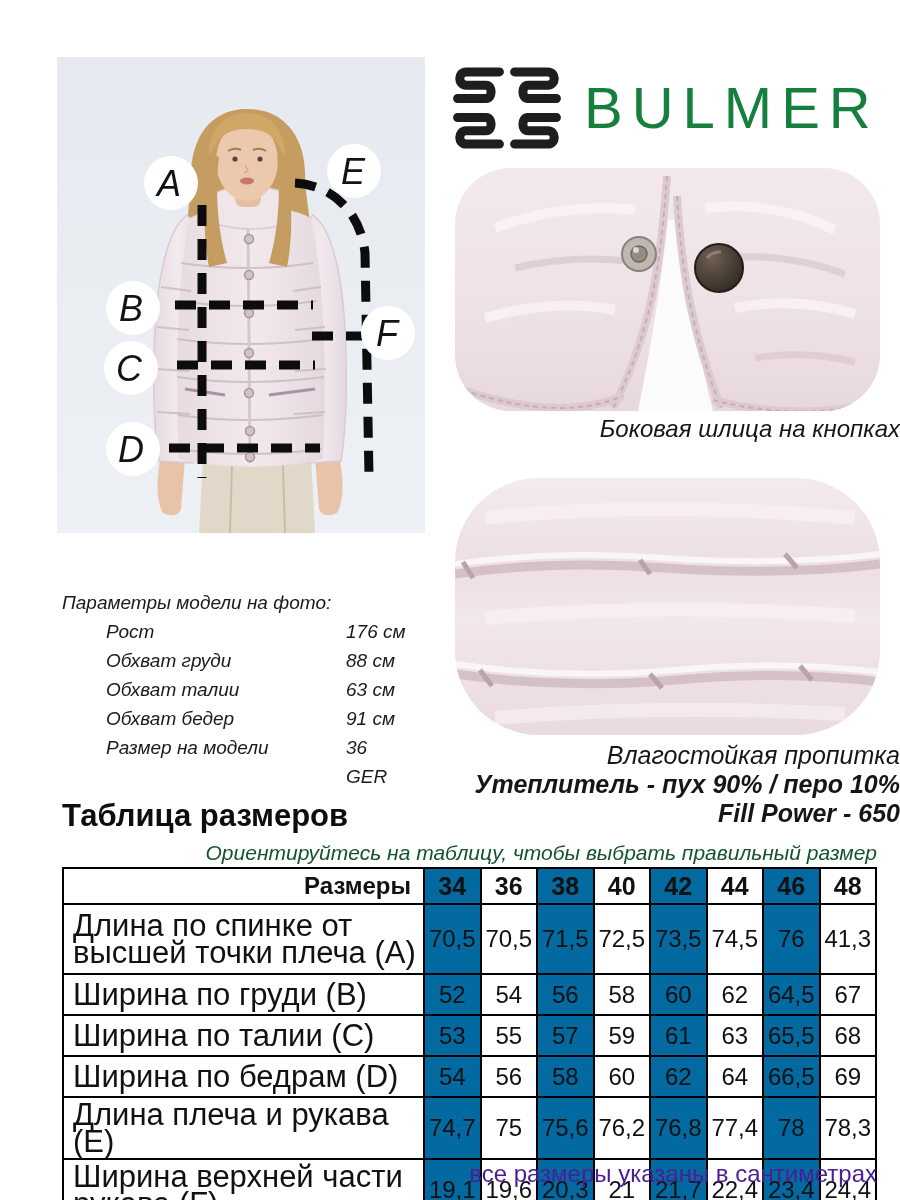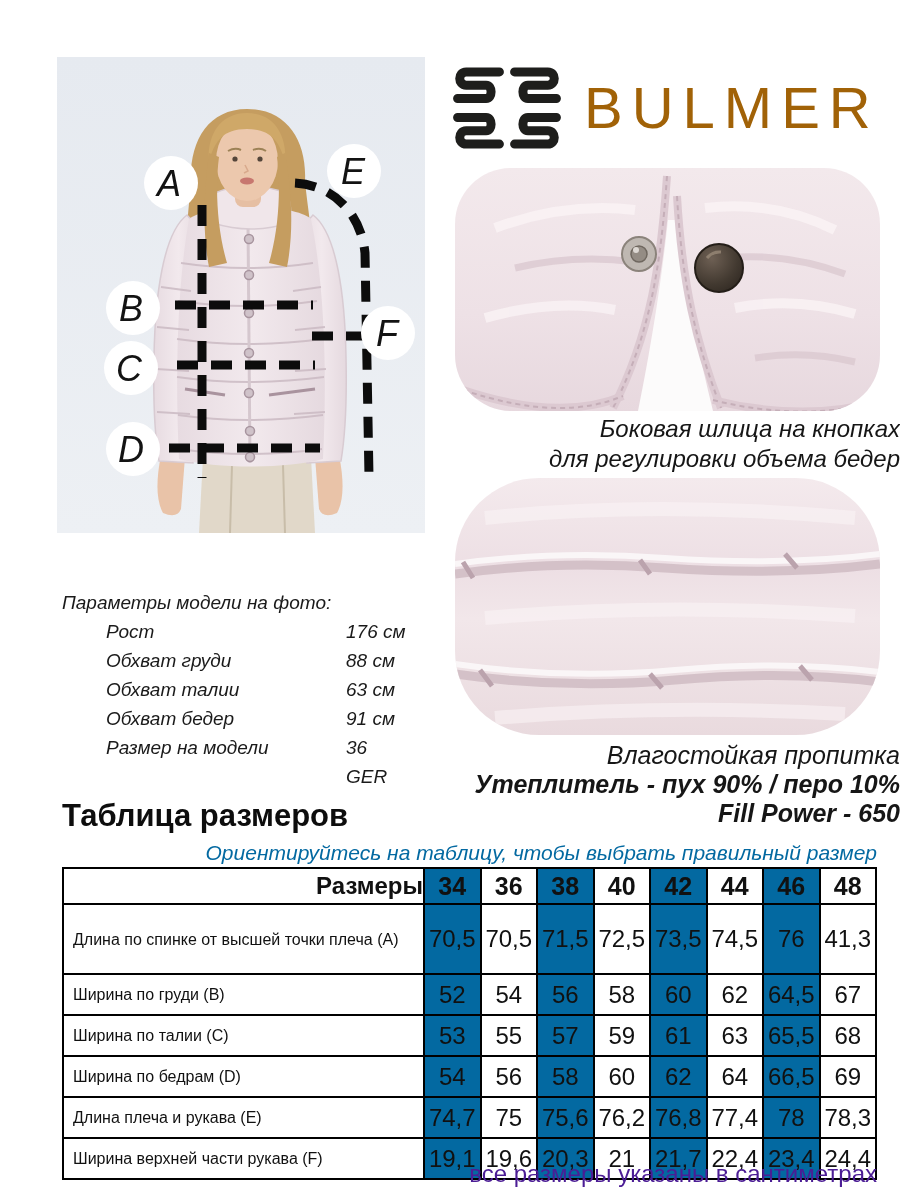--- a/index.html
+++ b/index.html
@@ -5,47 +5,47 @@
   html,body{margin:0;padding:0;background:#ffffff;}
   #page{position:relative;width:900px;height:1200px;background:#ffffff;overflow:hidden;
         font-family:"Liberation Sans",sans-serif;color:#111;}
   .abs{position:absolute;}
 
   
   #model-photo{left:57px;top:57px;width:368px;height:476px;}
 
   
   #logo-mark{left:450px;top:66px;width:114px;height:84px;}
-  #logo-text{left:584px;top:74px;font-size:58px;font-weight:500;letter-spacing:9px;color:#a16207;}
+  #logo-text{left:584px;top:74px;font-size:58px;font-weight:500;letter-spacing:9px;color:#15803d;}
 
   
   .feature-card{left:455px;width:425px;overflow:hidden;}
   #feature-photo-1{top:168px;height:243px;border-radius:56px;}
   #feature-photo-2{top:478px;height:257px;border-radius:84px;}
   .caption{left:440px;width:460px;text-align:right;font-style:italic;font-size:24px;line-height:30px;color:#161616;}
   #feature1-caption{top:414px;}
   #feature2-caption{top:741px;line-height:29px;font-size:25px;}
   #feature2-caption .bold{font-weight:bold;}
 
   
   #model-params{left:62px;top:588px;width:345px;font-style:italic;font-size:19px;line-height:29px;color:#1a1a1a;}
   #model-params .p-row{display:flex;}
   #model-params .p-label{width:240px;margin-left:44px;}
   #model-params .p-value{flex:1;}
 
   
   #table-title{left:62px;top:798px;font-size:31px;font-weight:bold;color:#0d0d0d;}
-  #table-subtitle{left:62px;top:841px;width:815px;text-align:right;font-style:italic;font-size:21px;color:#0369a1;}
+  #table-subtitle{left:62px;top:841px;width:815px;text-align:right;font-style:italic;font-size:21px;color:#14532d;}
   #size-table{left:62px;top:867px;width:815px;border-collapse:collapse;table-layout:fixed;}
   #size-table th,#size-table td{border:2px solid #000;padding:0;}
   #size-table .label-col{width:361px;}
   #size-table th{font-size:25px;font-weight:bold;height:34px;text-align:center;}
-  #size-table th.rowhead{text-align:right;font-size:24px;}
+  #size-table th.rowhead{text-align:right;padding-right:12px;font-size:24px;}
   #size-table td{font-size:24px;text-align:center;height:33px;}
-  #size-table td.rowlabel{font-size:16px;text-align:left;padding:3px 6px 3px 9px;line-height:27px;}
+  #size-table td.rowlabel{font-size:31px;text-align:left;padding:3px 6px 3px 9px;line-height:27px;}
   #size-table tr.tall td{height:62px;}
   #size-table .shade{background:#0369a1;}
   #table-footnote{left:62px;top:1160px;width:815px;text-align:right;font-size:24px;color:#4c1d95;}
 </style>
 </head>
 <body>
 
 <div id="page">
 
   <svg id="model-photo" class="abs" viewBox="0 0 368 476" width="368" height="476">
@@ -196,21 +196,20 @@
       <circle cx="181" cy="82" r="3" fill="#ddd8d3"></circle>
     </g>
     <g>
       <circle cx="264" cy="100" r="24" fill="url(#btnDark)" stroke="#241e18" stroke-width="2"></circle>
       <path d="M252,90 a16,16 0 0 1 14,-6" stroke="#8d7e6e" stroke-width="3" fill="none"></path>
     </g>
   </svg>
 
   <div id="feature1-caption" class="abs caption">
     <div>Боковая шлица на кнопках</div>
-    <div>для регулировки объема бедер</div>
   </div>
 
   <svg id="feature-photo-2" class="abs feature-card" viewBox="0 0 425 257" width="425" height="257">
     <defs>
       <linearGradient id="fabric2" x1="0" y1="0" x2="0" y2="1">
         <stop offset="0" stop-color="#f4eaed"></stop>
           <stop offset="0.35" stop-color="#eddfe4"></stop>
         <stop offset="0.55" stop-color="#f2e7ea"></stop>
           <stop offset="1" stop-color="#e9dade"></stop>
       </linearGradient>

